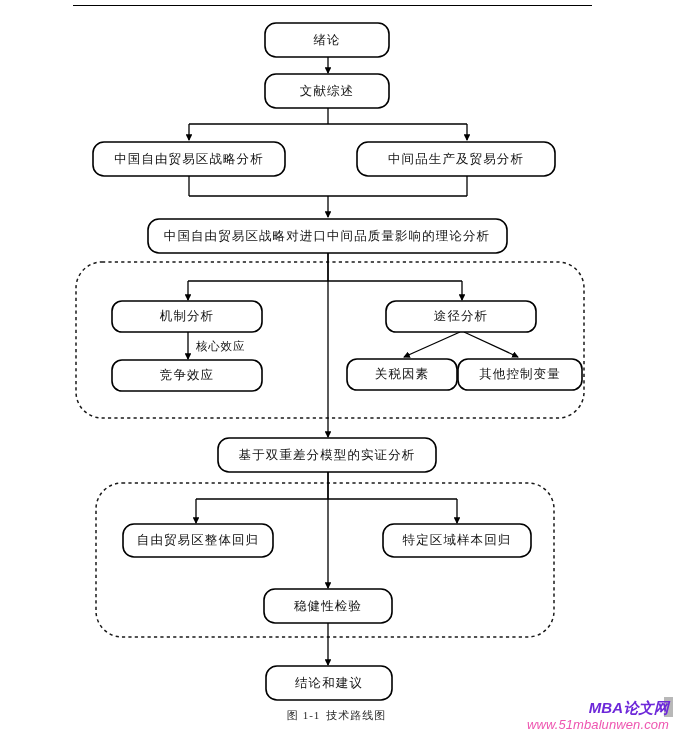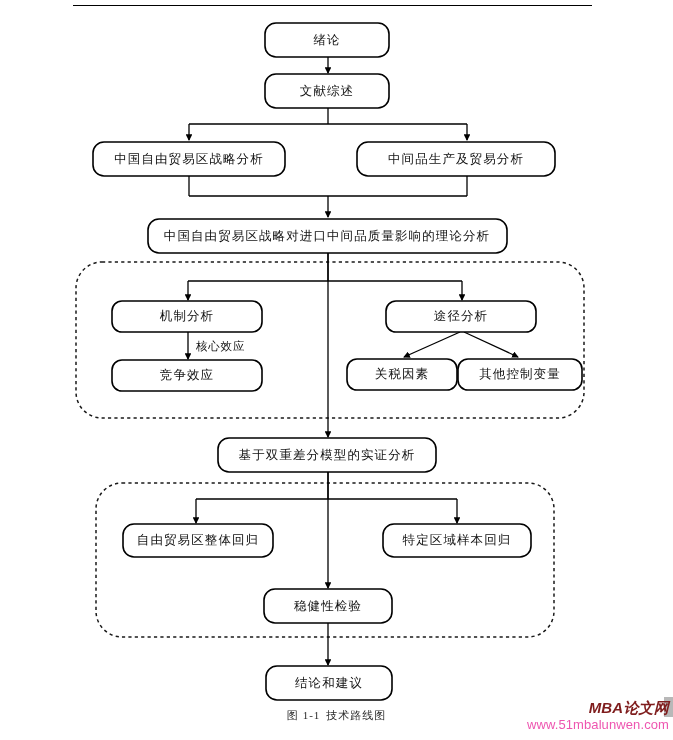--- a/index.html
+++ b/index.html
@@ -86,26 +86,27 @@
     right: 4px;
     top: 700px;
     text-align: right;
     line-height: 1.12;
   }
   .wm-brand {
     font-family: "Liberation Sans", "DejaVu Sans", sans-serif;
     font-style: italic;
     font-weight: bold;
     font-size: 15px;
-    color: #7f1d1d;
+    color: #6d28d9;
     letter-spacing: 0.2px;
     display: block;
   }
   .wm-url {
     font-family: "Liberation Sans", "DejaVu Sans", sans-serif;
+    font-style: italic;
     font-size: 13px;
     color: #ee55b0;
     letter-spacing: 0.1px;
     display: block;
     margin-top: 1px;
   }
   .wm-corner {
     position: absolute;
     right: 0;
     top: 697px;

